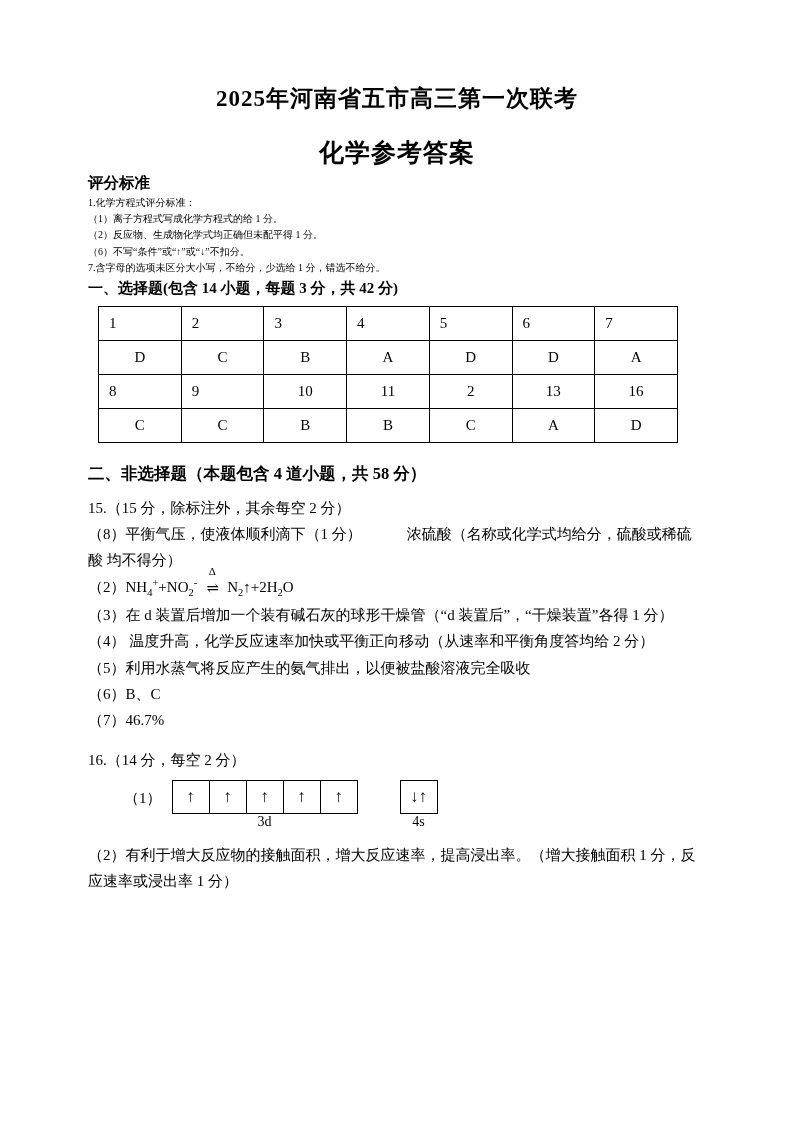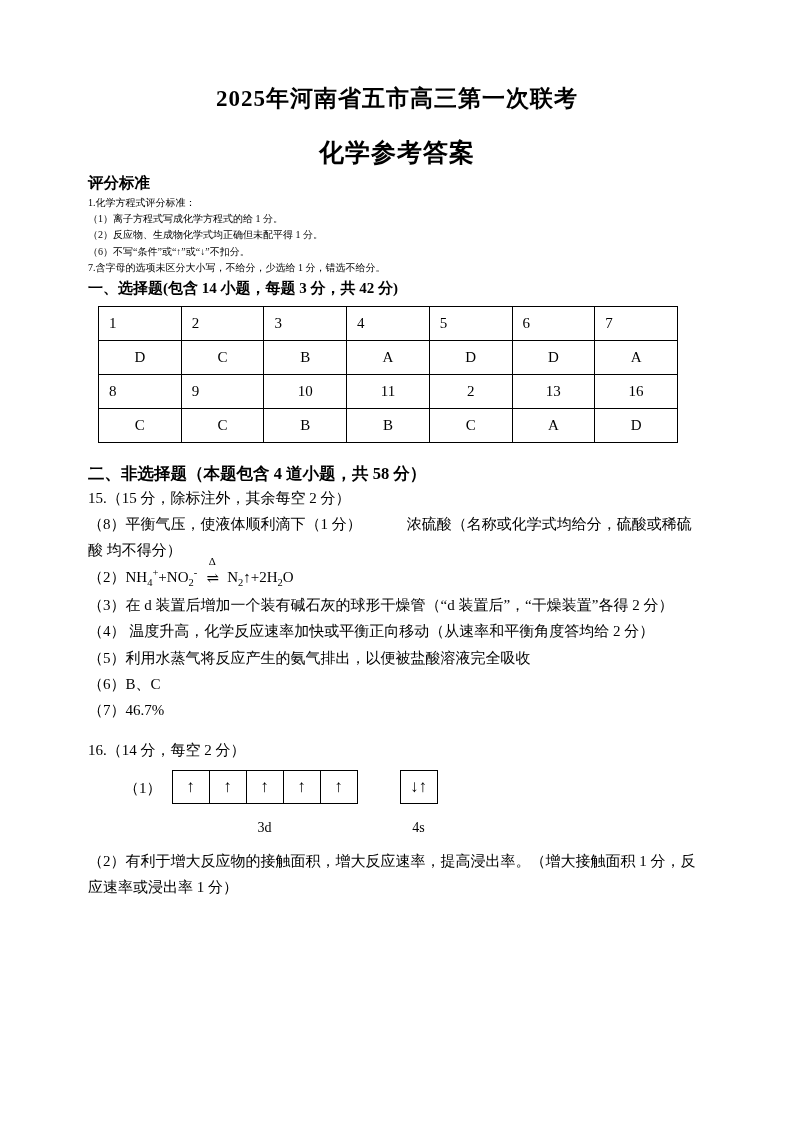--- a/index.html
+++ b/index.html
@@ -68,20 +68,21 @@
     font-size: 15px;
   }
   .answers-table td.num {
     text-align: left;
     padding-left: 10px;
   }
   .sec2-heading {
     font-size: 16.5px;
     font-weight: bold;
     margin-top: 20px;
+    margin-bottom: 10px;
   }
   .q-line {
     font-size: 15px;
     line-height: 1.75;
     margin: 0;
   }
   .q-block {
     margin-bottom: 2px;
   }
   .sub {
@@ -138,21 +139,21 @@
     align-items: center;
     justify-content: center;
     font-size: 17px;
     line-height: 1;
   }
   .orb-cell:last-child {
     border-right: none;
   }
   .orb-caption {
     font-size: 14px;
-    margin-top: 16px;
+    margin-top: 0;
   }
   .orb-spacer {
     width: 42px;
   }
   .gap-m { height: 12px; }
 </style>
 </head>
 <body>
 
 <div class="page">
@@ -213,21 +214,21 @@
   <div class="sec2-heading">二、非选择题（本题包含 4 道小题，共 58 分）</div>
 
   <div class="q-block">
     <p class="q-line">15.（15 分，除标注外，其余每空 2 分）</p>
     <p class="q-line">（8）平衡气压，使液体顺利滴下（1 分）　　　浓硫酸（名称或化学式均给分，硫酸或稀硫酸 均不得分）</p>
 
     <p class="q-line">
       <span>（2）NH</span><span class="sub">4</span><span class="sup">+</span><span>+NO</span><span class="sub">2</span><span class="sup">-</span><span class="arrow-stack"><span class="cond">Δ</span><span class="eq">⇌</span></span><span>N</span><span class="sub">2</span><span>↑+2H</span><span class="sub">2</span><span>O</span>
     </p>
 
-    <p class="q-line">（3）在 d 装置后增加一个装有碱石灰的球形干燥管（“d 装置后”，“干燥装置”各得 2 分）</p>
+    <p class="q-line">（3）在 d 装置后增加一个装有碱石灰的球形干燥管（“d 装置后”，“干燥装置”各得 1 分）</p>
     <p class="q-line">（4） 温度升高，化学反应速率加快或平衡正向移动（从速率和平衡角度答均给 2 分）</p>
     <p class="q-line">（5）利用水蒸气将反应产生的氨气排出，以便被盐酸溶液完全吸收</p>
     <p class="q-line">（6）B、C</p>
     <p class="q-line">（7）46.7%</p>
   </div>
 
   <div class="gap-m"></div>
 
   <div class="q-block">
     <p class="q-line">16.（14 分，每空 2 分）</p>

